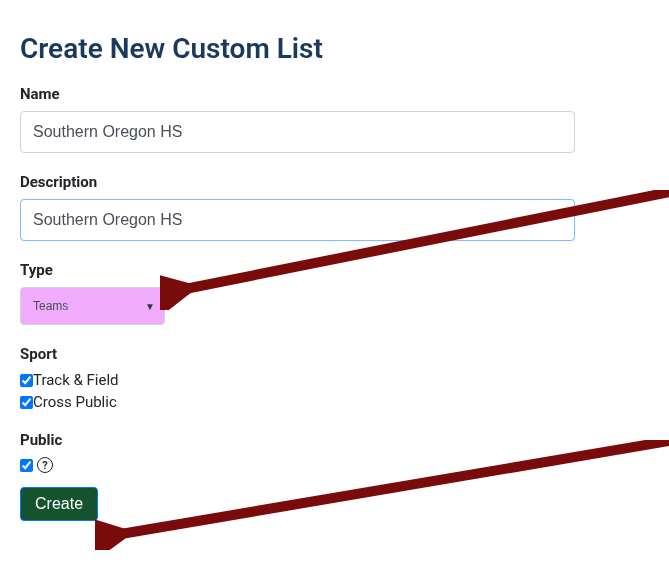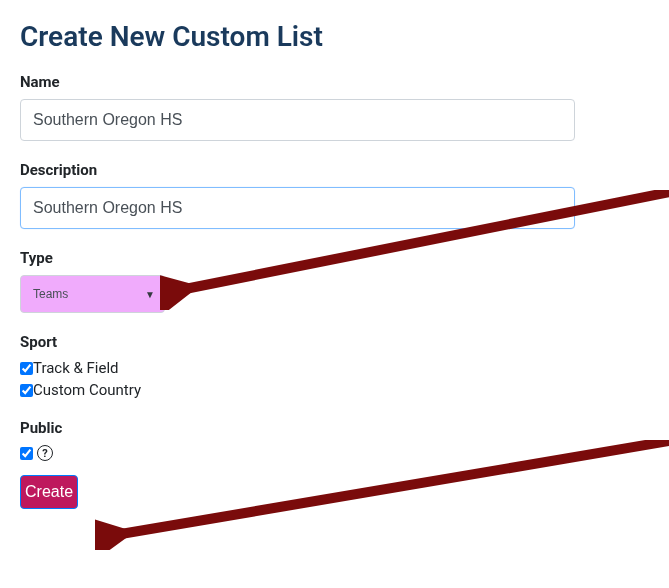--- a/index.html
+++ b/index.html
@@ -11,21 +11,21 @@
     color: #212529;
     width: 669px;
     height: 588px;
     position: relative;
     overflow: hidden;
   }
   h2.page-title {
     color: #1a3a5c;
     font-size: 28px;
     font-weight: 600;
-    margin: 0 0 18px 0;
+    margin: 12px 0 18px 0;
   }
   .form-group {
     margin-bottom: 14px;
     margin-top: 20px;
   }
   .form-label {
     display: block;
     font-weight: 700;
     font-size: 15px;
     margin-bottom: 8px;
@@ -90,25 +90,25 @@
     width: 16px;
     height: 16px;
     border: 1.2px solid #212529;
     border-radius: 50%;
     font-size: 11px;
     font-weight: 700;
     margin-left: 4px;
     line-height: 1;
   }
   .btn-primary {
-    background: #be185d;
+    background: #14532d;
     color: #fff;
     border: 1px solid #007bff;
     border-radius: 4px;
-    padding: 7px 4px;
+    padding: 7px 14px;
     font-size: 16px;
     cursor: pointer;
     text-align: right;
   }
   .btn-row { margin-top: 14px; }
 
   
   .arrow-svg {
     position: absolute;
     pointer-events: none;
@@ -140,21 +140,21 @@
 </div>
 
 <div class="form-group">
   <label class="form-label">Sport</label>
   <div class="check-row">
     <input type="checkbox" checked="" style="">
     <span>Track &amp; Field</span>
   </div>
   <div class="check-row">
     <input type="checkbox" checked="" style="">
-    <span>Custom Country</span>
+    <span>Cross Public</span>
   </div>
 </div>
 
 <div class="form-group">
   <label class="form-label">Public</label>
   <div class="check-row">
     <input type="checkbox" checked="" style="">
     <span class="help-icon">?</span>
   </div>
 </div>

